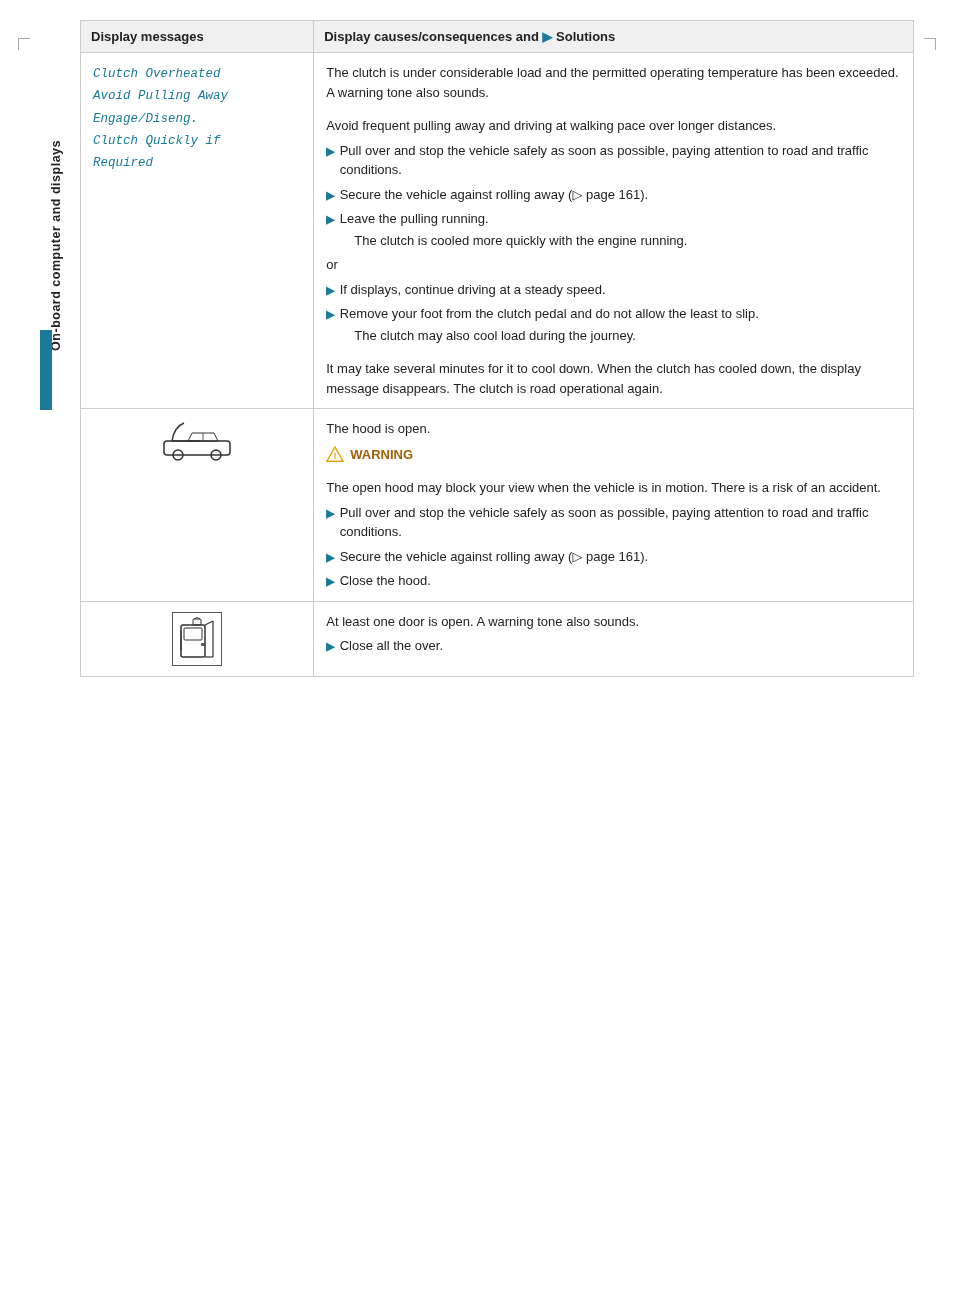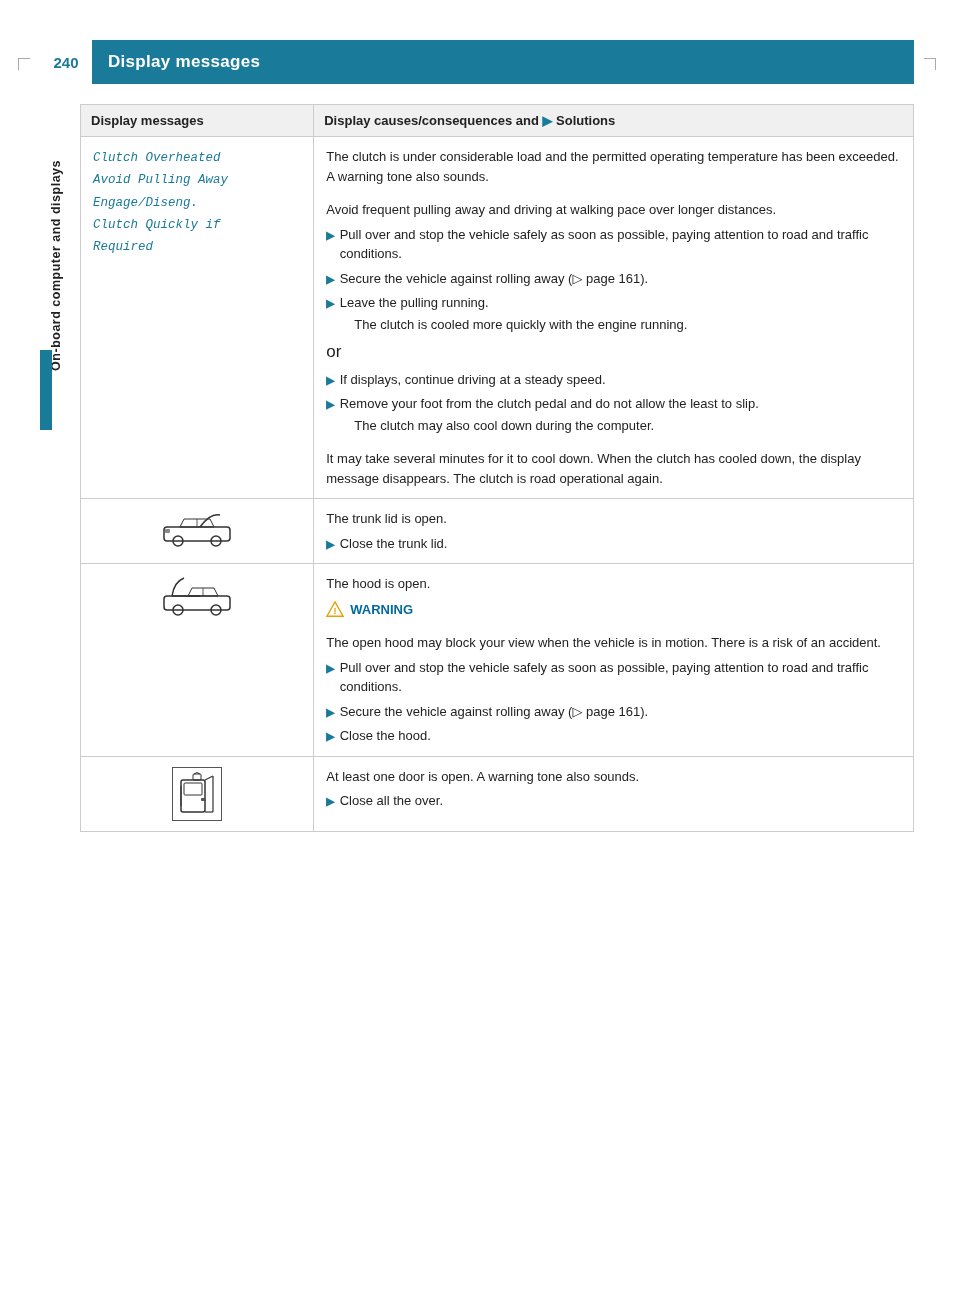--- a/index.html
+++ b/index.html
@@ -156,40 +156,40 @@
       margin-top: 2px;
     }
 
     .para-space {
       margin-top: 14px;
     }
 
     .or-text {
       margin-top: 5px;
       margin-bottom: 0;
-      font-size: 17px;
+      font-size: 13px;
     }
 
     
     .warning-block {
       display: flex;
       align-items: center;
       margin-top: 6px;
       margin-bottom: 4px;
     }
     .warning-triangle {
       width: 18px;
       height: 18px;
       margin-right: 6px;
       flex-shrink: 0;
     }
     .warning-label {
       font-weight: bold;
       font-size: 13px;
-      color: #0369a1;
+      color: #a16207;
     }
 
     
     .icon-cell {
       text-align: center;
       vertical-align: middle;
       padding: 14px 10px;
     }
 
     .car-icon-wrapper {
@@ -212,24 +212,20 @@
     }
   </style>
 </head>
 <body>
 
 <div class="page-wrapper">
 
   <div class="corner-mark tl"></div>
   <div class="corner-mark tr"></div>
 
-  <div class="header-bar">
-    <div class="header-page-num">240</div>
-    <div class="header-title">Display messages</div>
-  </div>
 
   <div class="side-label-container">
     <div class="side-label-text">On-board computer and displays</div>
   </div>
 
   <div class="side-label-bar"></div>
 
   <div class="main-content">
     <table class="data-table">
       <thead>
@@ -268,49 +264,22 @@
               <div class="indent">The clutch is cooled more quickly with the engine running.</div>
               <p class="or-text">or</p>
               <div class="bullet-item">
                 <span class="bullet-arrow">▶</span>
                 <span>If displays, continue driving at a steady speed.</span>
               </div>
               <div class="bullet-item">
                 <span class="bullet-arrow">▶</span>
                 <span>Remove your foot from the clutch pedal and do not allow the least to slip.</span>
               </div>
-              <div class="indent">The clutch may also cool down during the computer.</div>
+              <div class="indent">The clutch may also cool load during the journey.</div>
               <p class="para-space">It may take several minutes for it to cool down. When the clutch has cooled down, the display message disappears. The clutch is road operational again.</p>
-            </td>
-          </tr>
-          <tr>
-            <td class="icon-cell">
-      <div class="car-icon-wrapper">
-        <svg class="car-svg" width="70" height="38" viewBox="0 0 70 38">
-
-          <rect x="2" y="18" width="66" height="14" rx="3" fill="none" stroke="#333" stroke-width="1.5"></rect>
-
-          <path d="M38 18 Q48 4 58 6" fill="none" stroke="#333" stroke-width="1.5"></path>
-
-          <circle cx="16" cy="32" r="5" fill="none" stroke="#333" stroke-width="1.5"></circle>
-          <circle cx="54" cy="32" r="5" fill="none" stroke="#333" stroke-width="1.5"></circle>
-
-          <path d="M18 18 L22 10 L48 10 L52 18 Z" fill="none" stroke="#333" stroke-width="1"></path>
-
-          <line x1="35" y1="10" x2="35" y2="18" stroke="#333" stroke-width="0.8"></line>
-
-          <rect x="3" y="20" width="5" height="4" rx="1" fill="#888"></rect>
-        </svg>
-      </div></td>
-            <td class="col-causes">
-              <p>The trunk lid is open.</p>
-              <div class="bullet-item">
-                <span class="bullet-arrow">▶</span>
-                <span>Close the trunk lid.</span>
-              </div>
             </td>
           </tr>
           <tr>
             <td class="icon-cell">
       <div class="car-icon-wrapper">
         <svg class="car-svg" width="70" height="42" viewBox="0 0 70 42">
 
           <rect x="2" y="22" width="66" height="14" rx="3" fill="none" stroke="#333" stroke-width="1.5"></rect>
 
           <path d="M10 22 Q12 8 22 4" fill="none" stroke="#333" stroke-width="1.5"></path>

